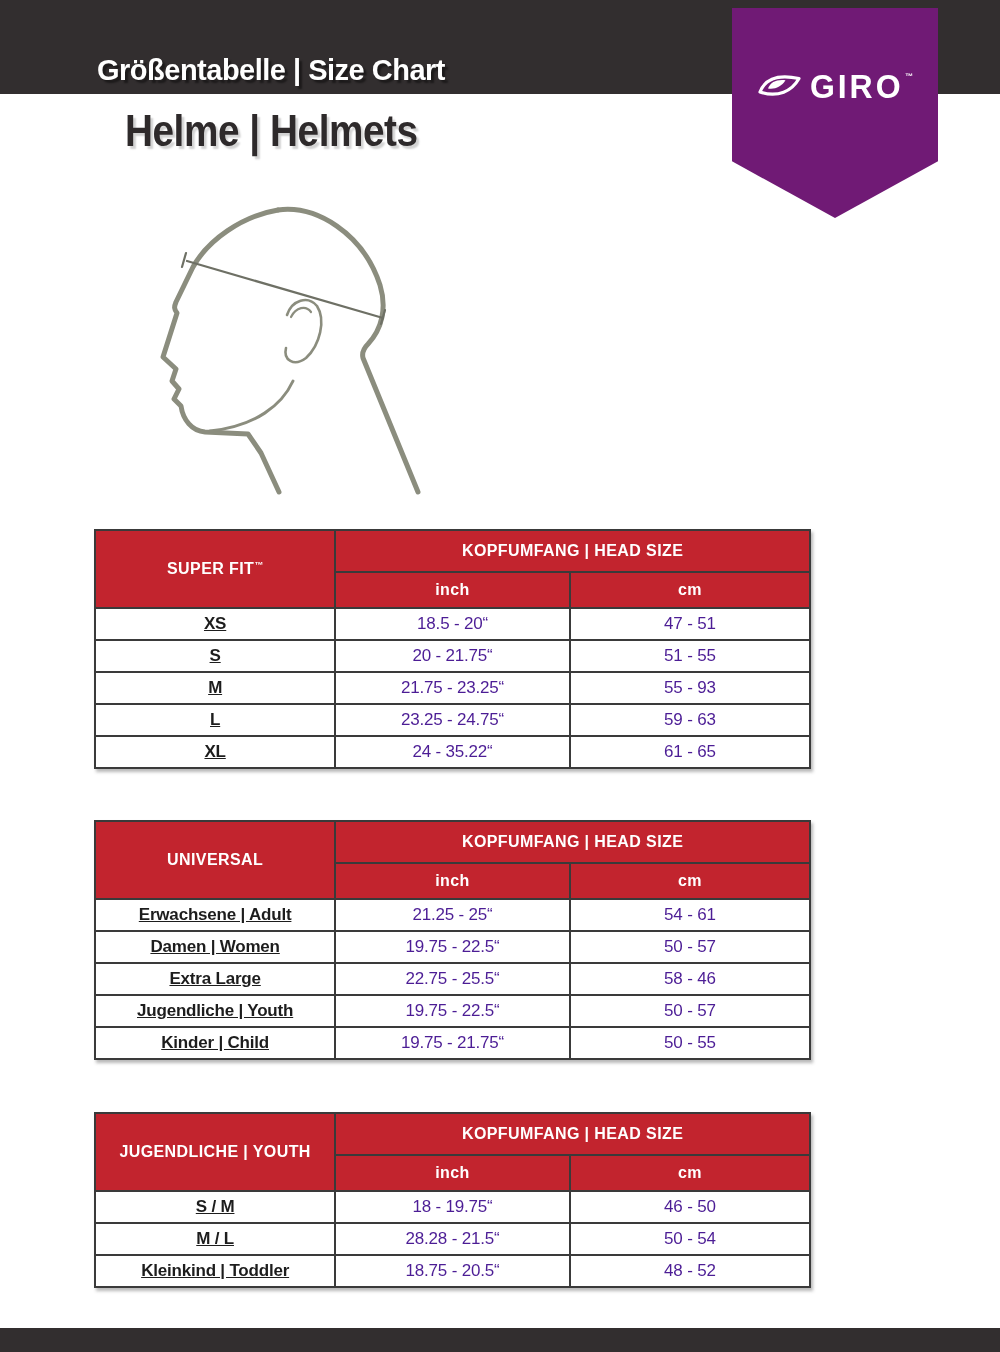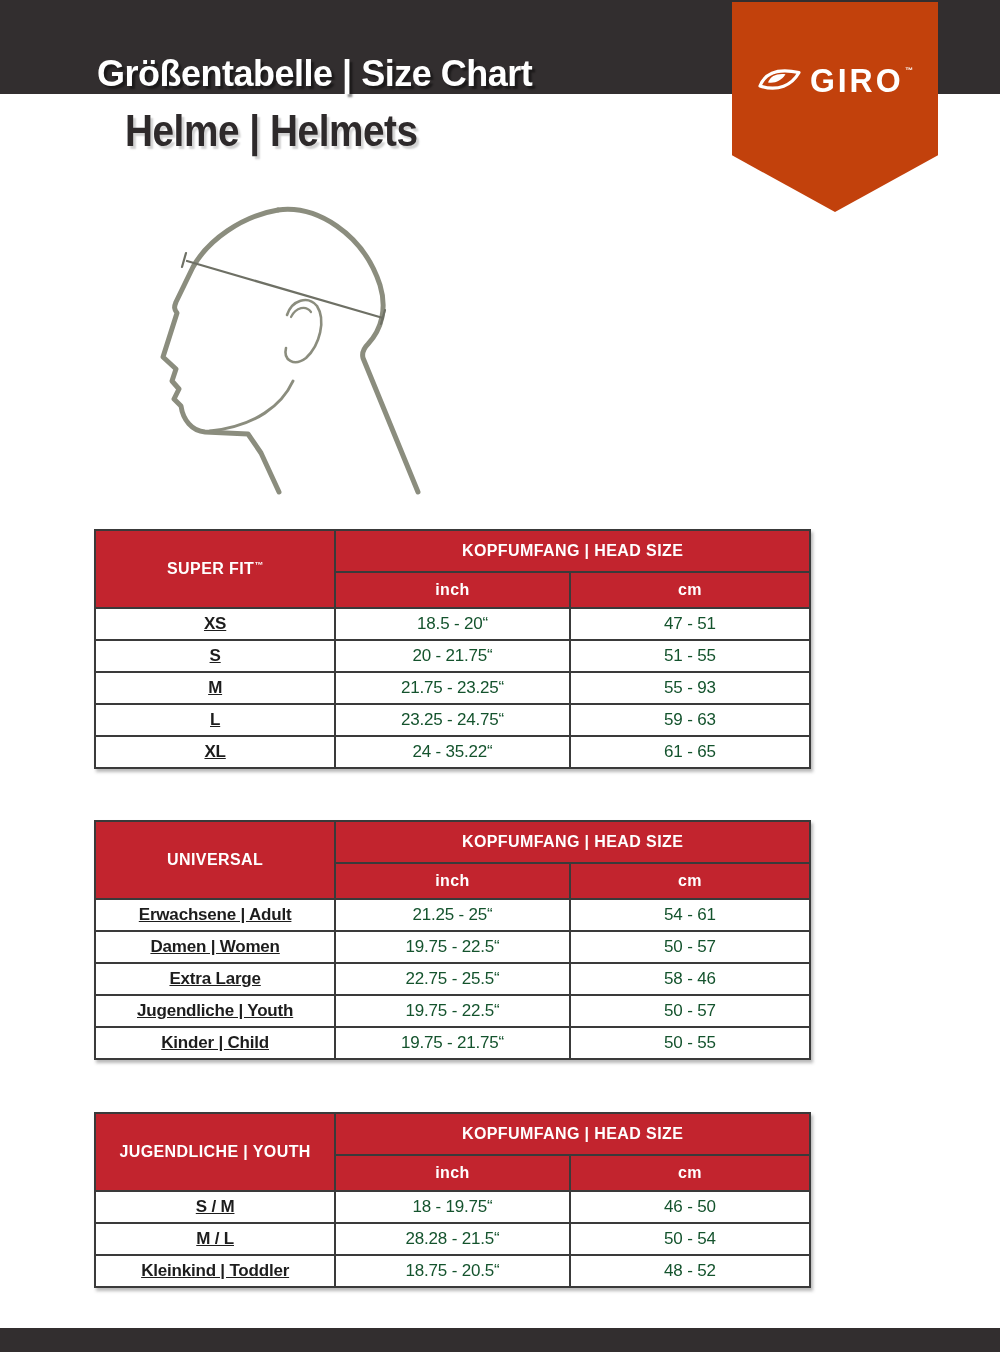--- a/index.html
+++ b/index.html
@@ -5,35 +5,35 @@
   html,body { margin:0; padding:0; background:#fff; }
   .page {
     position:relative; width:1000px; height:1352px; background:#ffffff;
     font-family:"Liberation Sans", sans-serif; overflow:hidden;
   }
 
   
   .top-band { position:absolute; left:0; top:0; width:1000px; height:94px; background:#322e2f; }
   .title-main {
     position:absolute; left:97px; top:56px; margin:0;
-    font-size:36px; font-weight:700; color:#ffffff; letter-spacing:-0.5px;
+    font-size:29px; font-weight:700; color:#ffffff; letter-spacing:-0.5px;
     line-height:1; white-space:nowrap; z-index:3;
     text-shadow:3px 3px 2px rgba(0,0,0,0.45);
   }
   .title-sub {
     position:absolute; left:125px; top:109px; margin:0;
     font-size:44px; font-weight:700; color:#2e2a2b; letter-spacing:-0.5px;
     line-height:1; white-space:nowrap; transform:scaleX(0.88); transform-origin:left center;
     text-shadow:3px 3px 2px rgba(0,0,0,0.18);
   }
 
   
   .ribbon {
-    position:absolute; left:732px; top:2px; width:206px; height:210px;
-    background:#c2410c; z-index:4;
+    position:absolute; left:732px; top:8px; width:206px; height:210px;
+    background:#701a75; z-index:4;
     -webkit-clip-path:polygon(0 0,100% 0,100% 73%,50% 100%,0 73%);
     clip-path:polygon(0 0,100% 0,100% 73%,50% 100%,0 73%);
   }
   .logo { position:absolute; left:0; right:0; top:62px; display:flex; align-items:center; justify-content:center; }
   .logo-mark { margin-right:7px; display:block; }
   .logo-text {
     font-size:33px; font-weight:700; color:#ffffff; letter-spacing:3px;
     line-height:1; transform:scaleX(0.97); transform-origin:left center;
   }
   .logo-tm { font-size:8px; font-weight:700; color:#ffffff; align-self:flex-start; margin-top:2px; margin-left:-1px; }
@@ -47,21 +47,21 @@
     border-collapse:collapse; table-layout:fixed; background:#fff;
     box-shadow:2px 3px 3px rgba(70,70,70,0.38);
   }
   .size-table col.c1 { width:33.6%; }
   .size-table col.c2 { width:32.8%; }
   .size-table col.c3 { width:33.6%; }
   .size-table th, .size-table td { border:2px solid #3a3a3a; text-align:center; vertical-align:middle; padding:0 4px; }
   .size-table thead th { background:#c2242e; color:#ffffff; font-weight:700; font-size:16px; letter-spacing:0.4px; }
   .hrow1 th { height:40px;text-align:center; }
   .hrow2 th { height:34px; }
-  .size-table tbody td { height:30px; font-size:17px; color:#14532d; font-weight:400; letter-spacing:-0.2px; }
+  .size-table tbody td { height:30px; font-size:17px; color:#4c1d95; font-weight:400; letter-spacing:-0.2px; }
   .size-table tbody td.lbl { font-weight:700; color:#1d1d1d;text-decoration:underline; }
   .tm-sup { font-size:9px; vertical-align:super; letter-spacing:0; }
   .t1 { top:529px; }
   .t2 { top:820px; }
   .t3 { top:1112px; }
 
   
   .bottom-band { position:absolute; left:0; top:1328px; width:1000px; height:24px; background:#322e2f; }
 </style>
 </head>

